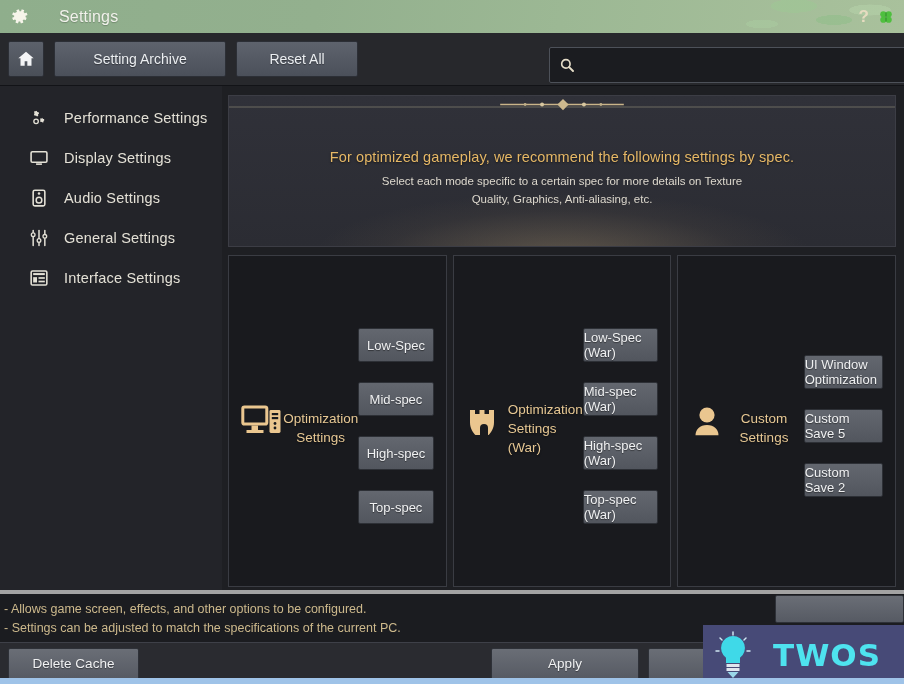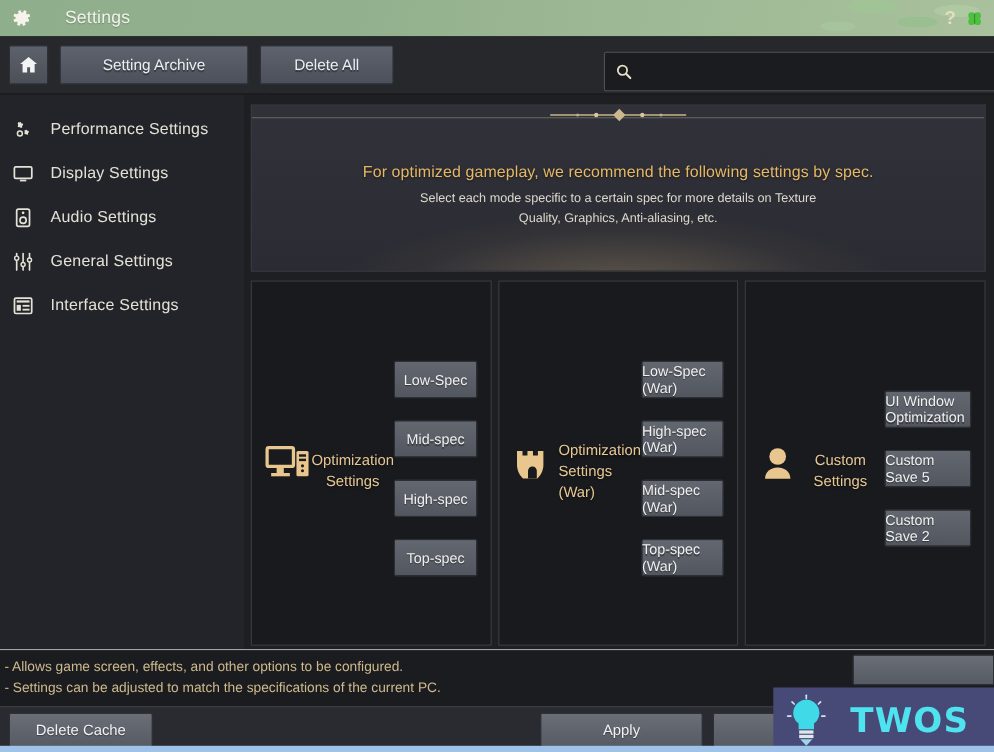--- a/index.html
+++ b/index.html
@@ -71,20 +71,21 @@
     background: transparent; border: 0; outline: 0; flex: 1;
     color: #d8d8d4; font-size: 13px; font-family: inherit; margin-left: 6px;
   }
   .search-input::placeholder { color: #6d7078; }
 
   
   .sidebar {
     position: absolute; top: 86px; left: 0; width: 243px; height: 504px;
     background: #232429; border-right: 1px solid #3b3d44;
     padding-top: 12px;
+    padding-left: 18px;
   }
   .nav-item {
     height: 40px; display: flex; align-items: center;
     padding-left: 10px; cursor: pointer;
   }
   .nav-ico { width: 22px; height: 22px; flex: none; display:flex; align-items:center; justify-content:center;}
   .nav-label { margin-left: 14px; font-size: 14.5px; color: #e4e1d6; letter-spacing:.2px;}
 
   
   .content {
@@ -136,21 +137,21 @@
     background: linear-gradient(#63676f,#52565e);
     border: 1px solid #2d3036; border-radius: 2px;
     color: #f0f1f2; font-size: 13px;
     display: flex; align-items: center; justify-content: center;
     cursor: pointer; text-shadow: 0 1px 1px rgba(0,0,0,.45);
   }
 
   
   .descstrip {
     position: absolute; top: 590px; left: 0; width: 904px; height: 52px;
-    background: #1b1c20; border-top: 1px solid #a3a3a3;
+    background: #1b1c20; border-top: 4px solid #a3a3a3;
     padding: 6px 8px 0 4px;
   }
   .desc-line { font-size: 12.5px; color: #cdb98c; line-height: 19px; white-space: nowrap;}
 
   
   .footer {
     position: absolute; top: 642px; left: 0; width: 904px; height: 42px;
     background: #2a2b30; border-top: 1px solid #3e4048;
     display: flex; align-items: center; padding: 0 8px;
   }
@@ -214,21 +215,21 @@
     </div>
   </div>
 
   <div class="toolbar">
     <div class="home-btn">
       <svg width="20" height="20" viewBox="0 0 24 24">
         <path fill="#f3f4f6" d="M12 3.3L2.8 11h2.6v9.2h5V14.6h3.2v5.6h5V11h2.6z"></path>
       </svg>
     </div>
     <div class="tb-btn tb-archive">Setting Archive</div>
-    <div class="tb-btn tb-reset">Delete All</div>
+    <div class="tb-btn tb-reset">Reset All</div>
   </div>
 
   <div class="searchbox">
     <svg width="18" height="18" viewBox="0 0 24 24">
       <circle cx="10.5" cy="10.5" r="5.6" fill="none" stroke="#e6ddc8" stroke-width="2.2"></circle>
       <line x1="14.8" y1="14.8" x2="20" y2="20" stroke="#e6ddc8" stroke-width="2.6" stroke-linecap="round"></line>
     </svg>
     <input class="search-input" type="text" value="" placeholder="" style="">
   </div>
 
@@ -344,22 +345,22 @@
       <div class="card">
         <div class="card-icon">
           <svg width="36" height="38" viewBox="0 0 36 38">
             <path fill="#eac68f" d="M4 6h5v4h4.5V6h5v4H23V6h5v12.5c0 6-3.2 10.5-5.5 12.5h-13C7.2 29 4 24.5 4 18.5z"></path>
             <path fill="#191a1e" d="M14 31V24a4 4 0 018 0v7z"></path>
           </svg>
         </div>
         <div class="card-title two-line">Optimization Settings (War)</div>
         <div class="btn-stack">
           <div class="spec-btn">Low-Spec (War)</div>
+          <div class="spec-btn">Mid-spec (War)</div>
           <div class="spec-btn">High-spec (War)</div>
-          <div class="spec-btn">Mid-spec (War)</div>
           <div class="spec-btn">Top-spec (War)</div>
         </div>
       </div>
 
       <div class="card">
         <div class="card-icon">
           <svg width="34" height="38" viewBox="0 0 34 38">
             <circle cx="17" cy="11" r="7.6" fill="#eac68f"></circle>
             <path fill="#eac68f" d="M17 21c-7.2 0-11.5 4.6-11.5 10.2h23C28.5 25.6 24.2 21 17 21z"></path>
           </svg>

